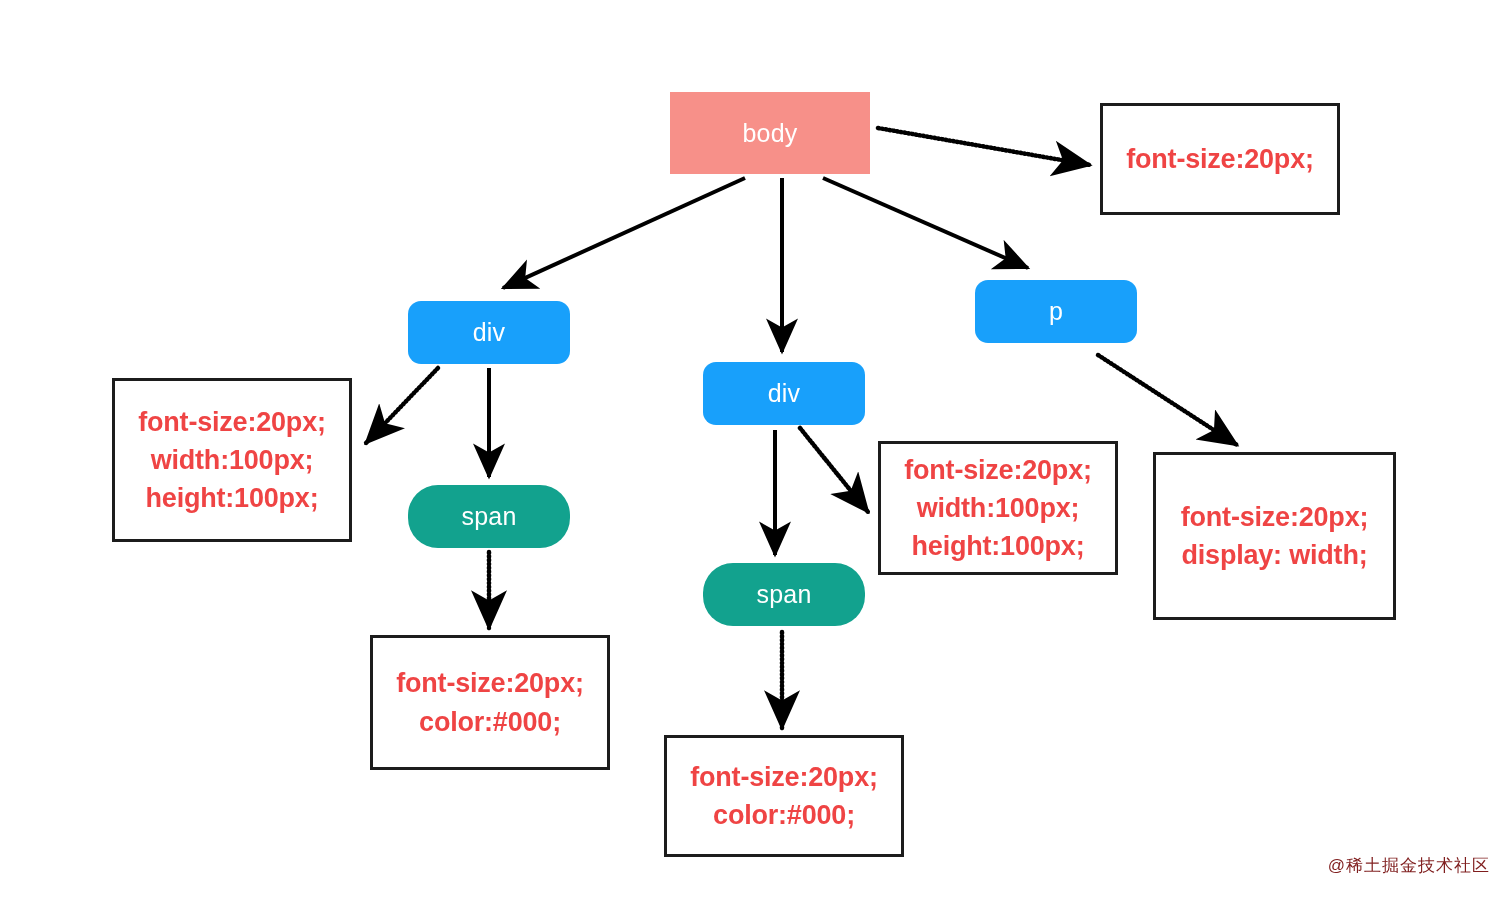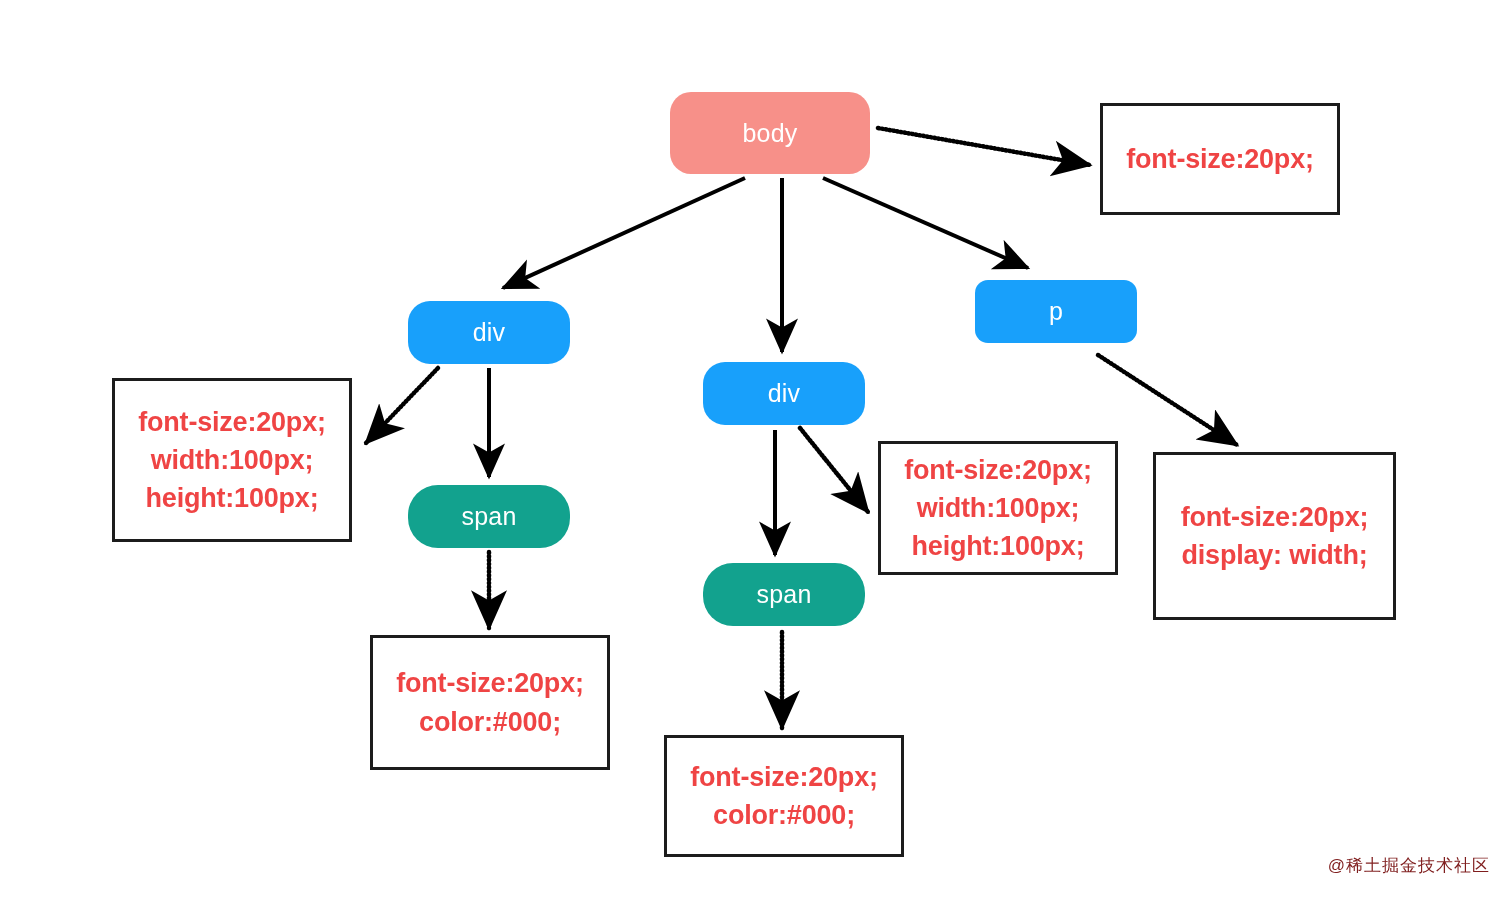--- a/index.html
+++ b/index.html
@@ -32,24 +32,24 @@
     align-items: center;
     justify-content: center;
     color: #ffffff;
     font-size: 25px;
     font-weight: 400;
     letter-spacing: 0.2px;
     box-sizing: border-box;
     z-index: 3;
   }
   .node-body {
-    border-radius: 21px;
+    border-radius: 0;
   }
   .node-div {
-    border-radius: 22px;
+    border-radius: 13px;
   }
   .node-p {
     border-radius: 13px;
   }
   .node-span {
     border-radius: 30px;
     align-items: center;
   }
   .rulebox {
     position: absolute;

